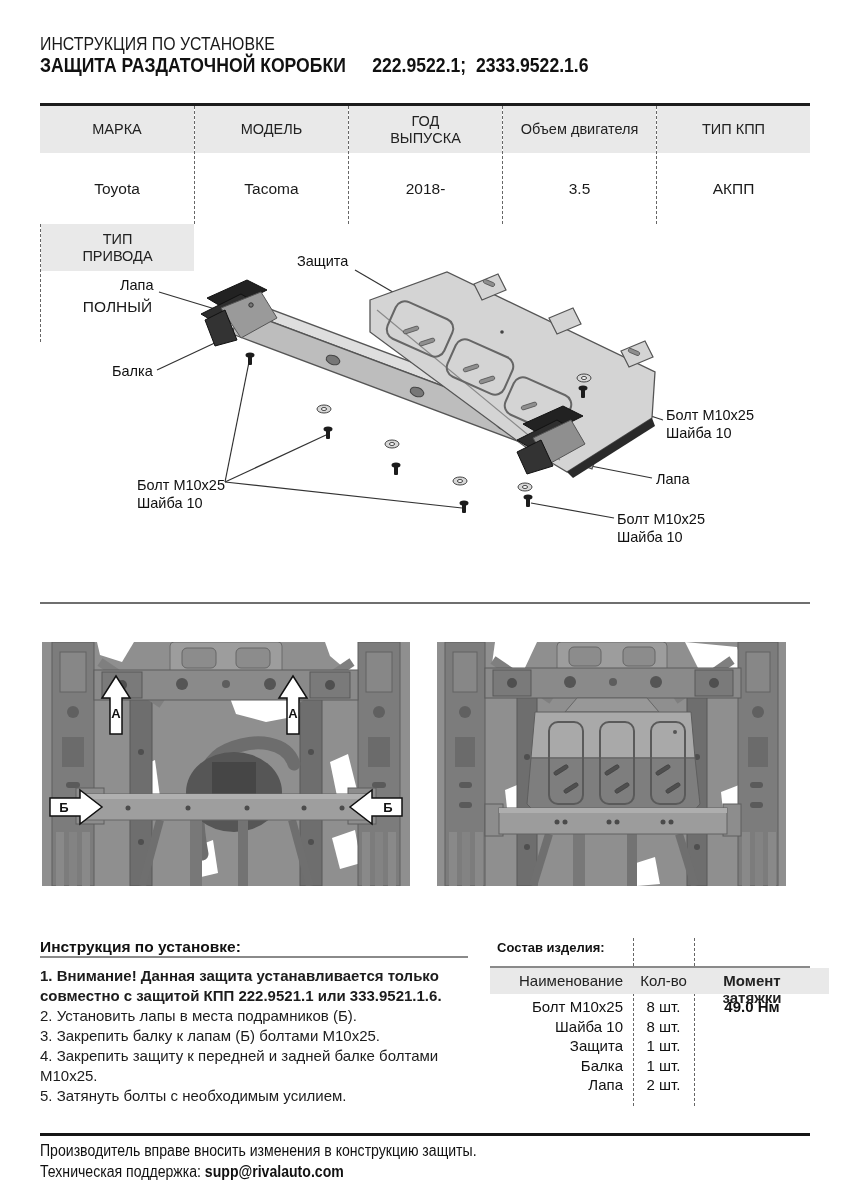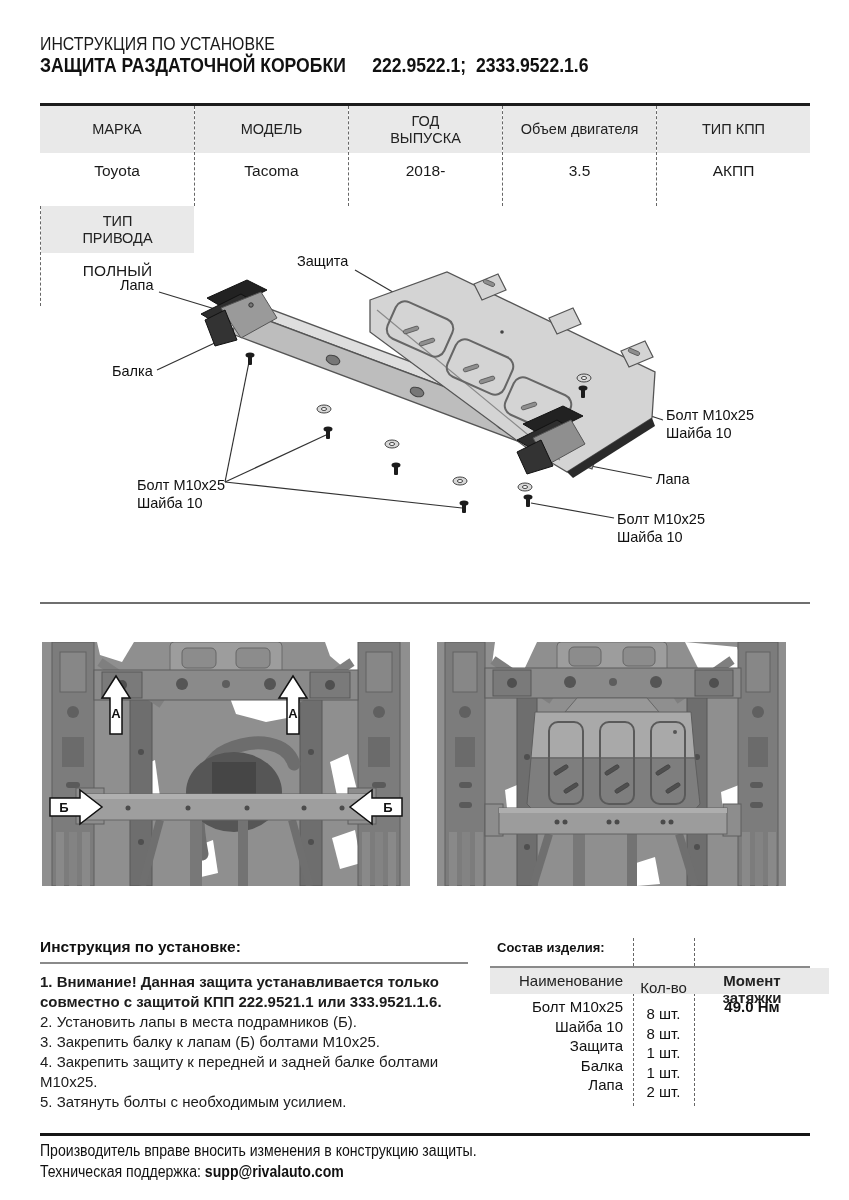--- a/index.html
+++ b/index.html
@@ -11,46 +11,46 @@
   
   .title1{left:40px;top:34px;font-size:18px;color:#1a1a1a;}
   .title2{left:40px;top:54px;font-size:20px;}
   .codes{white-space:pre;margin-left:30px;}
 
   
   .spec-table{left:40px;top:103px;width:770px;border-top:3px solid #1c1c1c;display:grid;grid-template-columns:repeat(5,1fr);}
   .spec-col{display:flex;flex-direction:column;}
   .spec-col + .spec-col{border-left:1px dashed #666;}
   .spec-head{height:47px;background:#e9e9e9;display:flex;flex-direction:column;align-items:center;justify-content:center;font-size:14.5px;line-height:17px;color:#222;}
-  .spec-val{height:44px;display:flex;justify-content:center;padding-top:9px;font-size:15.5px;color:#1a1a1a;}
+  .spec-val{height:44px;display:flex;justify-content:center;padding-top:27px;font-size:15.5px;color:#1a1a1a;}
 
   
   .diagram{left:55px;top:248px;width:740px;height:345px;}
   .dlabel{position:absolute;font-size:14.5px;line-height:18px;color:#101010;white-space:nowrap;}
 
   
   .sep{left:40px;top:602px;width:770px;height:2px;background:#6f6f6f;}
 
   
   .photo{overflow:hidden;}
   .photo svg{display:block;}
 
   
   .instr{left:40px;top:938px;width:428px;}
-  .instr-title{font-size:15.5px;font-weight:bold;margin-bottom:6px;}
+  .instr-title{font-size:15.5px;font-weight:bold;}
   .instr-rule{height:2px;background:#8a8a8a;margin-bottom:8px;}
   .instr-item{font-size:15px;line-height:20px;color:#1c1c1c;}
 
   
   .comp{left:490px;top:938px;width:320px;height:170px;}
   .comp-title{position:absolute;left:7px;top:2px;font-size:13px;font-weight:bold;}
   .comp-rule{position:absolute;left:0;top:28px;width:320px;height:2px;background:#8a8a8a;}
   .comp-head{position:absolute;left:0;top:30px;width:320px;height:26px;background:#e9e9e9;font-size:15px;color:#222;padding-left:19px;}
   .comp-c1{position:absolute;left:0;width:143px;text-align:right;padding-right:10px;box-sizing:border-box;}
-  .comp-c2{position:absolute;left:143px;width:61px;text-align:center;margin-top:7px;}
+  .comp-c2{position:absolute;left:143px;width:61px;text-align:center;}
   .comp-c3{position:absolute;left:204px;width:116px;text-align:center;font-weight:bold;}
   .comp-head .comp-c1,.comp-head .comp-c2,.comp-head .comp-c3{top:4px;}
   .comp-rows{position:absolute;left:0;top:60px;width:320px;font-size:15px;}
   .comp-row{position:relative;height:19.5px;}
   .comp-row span{top:0;}
   .dash-v{position:absolute;top:0;height:168px;width:0;border-left:1px dashed #666;}
 
   
   .foot-rule{left:40px;top:1133px;width:770px;height:3px;background:#161616;}
   .foot1{left:40px;top:1142px;font-size:16px;}

